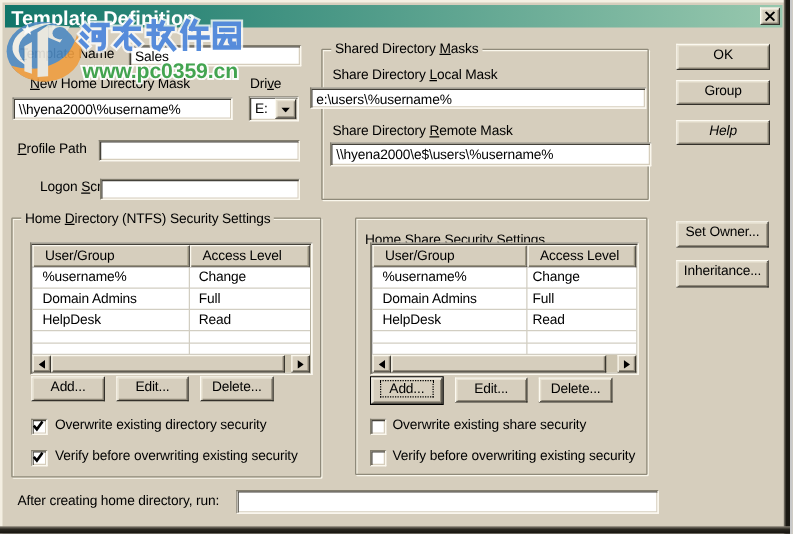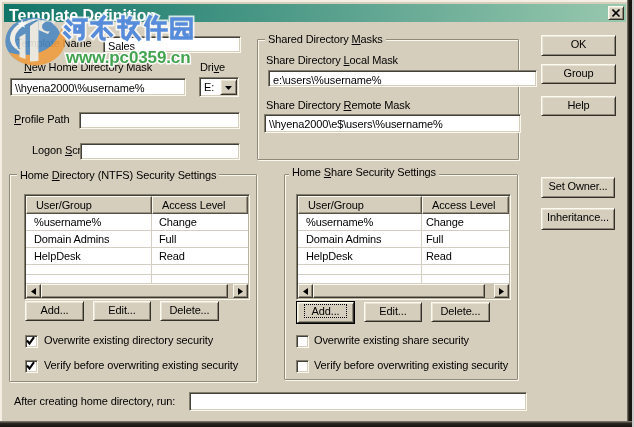--- a/index.html
+++ b/index.html
@@ -98,27 +98,27 @@
 
 <div class="lbl" style="left:14px;top:113px;"><u>P</u>rofile Path</div>
 <div class="tb" style="left:79px;top:112px;width:161px;height:17px;"></div>
 
 <div class="lbl" style="left:32px;top:144px;">Logon <u>S</u>cript</div>
 <div class="tb" style="left:80px;top:143px;width:160px;height:17px;"></div>
 
 <div class="grp" style="left:257px;top:39px;width:262px;height:121px;"></div>
 <div class="gcap" style="left:265px;top:33px;">Shared Directory <u>M</u>asks</div>
 <div class="lbl" style="left:266px;top:54px;">Share Directory <u>L</u>ocal Mask</div>
-<div class="tb" style="left:268px;top:70px;width:269px;height:17px;">e:\users\%username%</div>
+<div class="tb" style="left:248px;top:70px;width:269px;height:17px;">e:\users\%username%</div>
 <div class="lbl" style="left:266px;top:99px;">Share Directory <u>R</u>emote Mask</div>
 <div class="tb" style="left:264px;top:114px;width:257px;height:19px;">\\hyena2000\e$\users\%username%</div>
 
 <div class="btn" style="left:541px;top:35px;width:75px;height:21px;"><span>OK</span></div>
 <div class="btn" style="left:541px;top:64px;width:75px;height:20px;"><span>Group</span></div>
-<div class="btn" style="left:541px;top:96px;width:75px;height:20px;"><span>Help</span></div>
+<div class="btn" style="left:541px;top:96px;width:75px;height:20px;font-style:italic;"><span>Help</span></div>
 <div class="btn" style="left:541px;top:177px;width:74px;height:21px;"><span>Set Owner...</span></div>
 <div class="btn" style="left:541px;top:208px;width:74px;height:22px;"><span>Inheritance...</span></div>
 
 <div class="grp" style="left:9px;top:174px;width:248px;height:208px;"></div>
 <div class="gcap" style="left:17px;top:169px;">Home <u>D</u>irectory (NTFS) Security Settings</div>
 
 <div class="table" style="left:24px;top:194px;width:226px;height:106px;">
   <div class="thead">
     <div class="th" style="left:0;width:126px;"><span>User/Group</span></div>
     <div class="th" style="left:126px;right:0;"><span>Access Level</span></div>
@@ -164,21 +164,21 @@
   </div>
 <div class="lbl" style="left:44px;top:334px;">Overwrite existing directory security</div>
 <div class="cb" style="left:25px;top:360px;">
     <svg width="9" height="10" viewBox="0 0 9 10">
       <path d="M1 4.5 L3.5 7.5 L8 1.2" stroke="#000" stroke-width="2.1" fill="none"></path>
     </svg>
   </div>
 <div class="lbl" style="left:44px;top:359px;">Verify before overwriting existing security</div>
 
 <div class="grp" style="left:284px;top:174px;width:234px;height:206px;"></div>
-<div class="gcap" style="left:289px;top:166px;">Home <u>S</u>hare Security Settings</div>
+<div class="gcap" style="left:289px;top:186px;">Home <u>S</u>hare Security Settings</div>
 
 <div class="table" style="left:296px;top:194px;width:215px;height:106px;">
   <div class="thead">
     <div class="th" style="left:0;width:124px;"><span>User/Group</span></div>
     <div class="th" style="left:124px;right:0;"><span>Access Level</span></div>
   </div>
   <div class="tbody">
     <div class="vline" style="left:123px;"></div>
     <div class="tr" style="top:0px;">
         <span class="c1">%username%</span>

